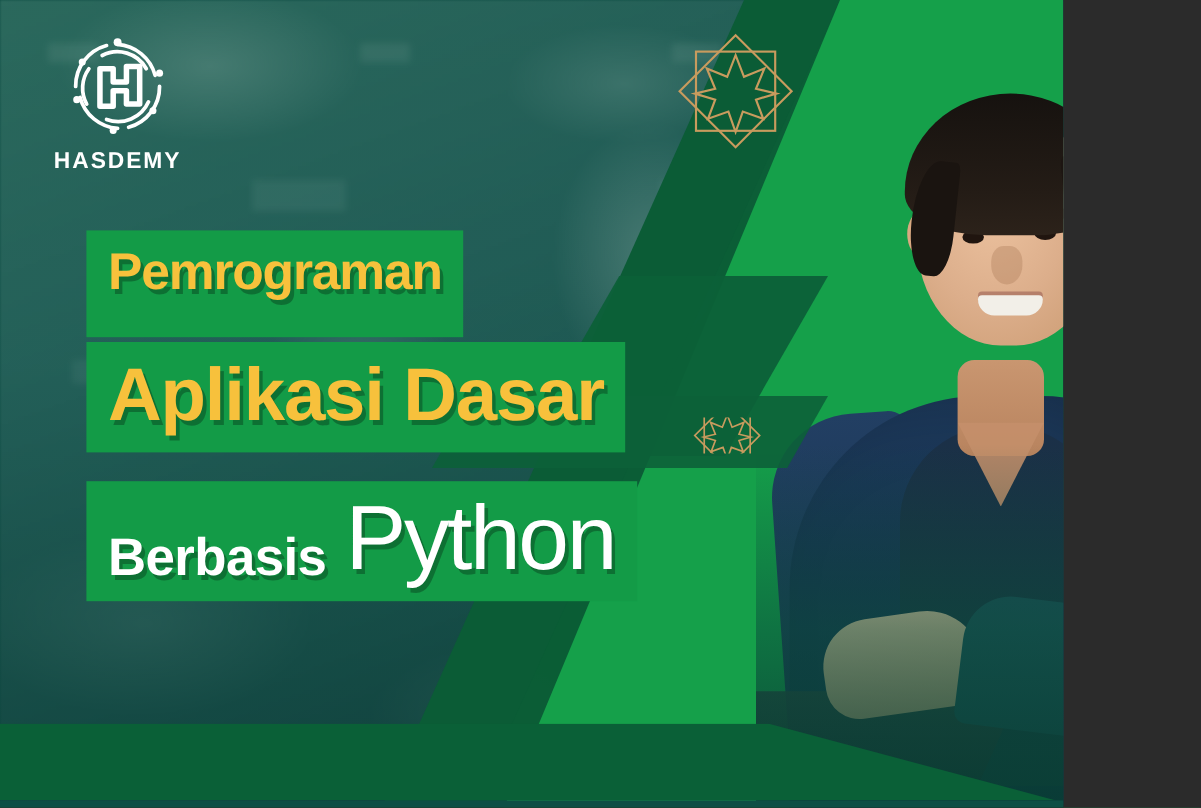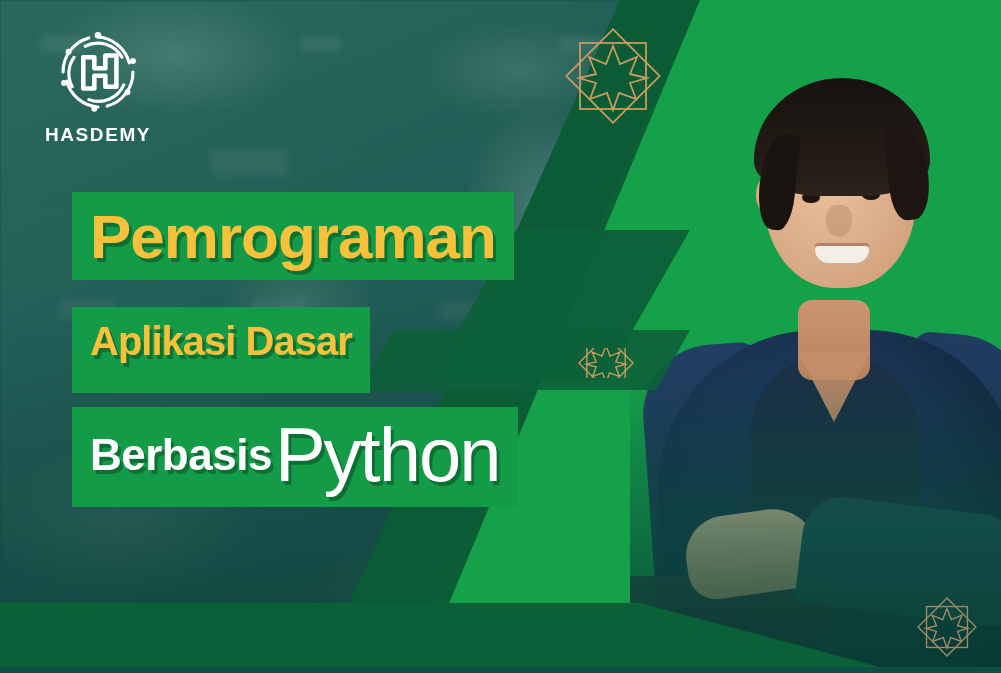--- a/index.html
+++ b/index.html
@@ -1,21 +1,21 @@
 <!DOCTYPE html>
 <html><head>
 <meta charset="utf-8">
 <title>Hasdemy Course Banner</title>
 <style>
   html,body{margin:0;padding:0;background:#2b2b2b;}
   *{box-sizing:border-box;}
 
   .banner{
     position:relative;
-    width:1001px;height:673px;
+    width:886px;height:673px;
     overflow:hidden;
     font-family:"Liberation Sans", sans-serif;
     background:#0d4f45;
   }
 
   
   .bg-photo{
     position:absolute;inset:0;
     background:
       radial-gradient(ellipse 180px 90px at 175px 55px, rgba(190,215,205,.22), transparent 70%),
@@ -201,23 +201,23 @@
     background:#139B47;
     color:#ffffff;
     font-weight:bold;
     line-height:1;
     white-space:nowrap;
     font-family:"Liberation Sans", sans-serif;
     letter-spacing:-1px;
     text-shadow:3px 4px 0 rgba(0,0,0,.28);
   }
   .band-1{padding:16px 18px 18px 18px;font-size:66px;}
-  .band-2{padding:14px 18px 12px 18px;font-size:62px;color:#F7C13C;margin-top:14px;}
-  .band-3{padding:14px 18px 32px 18px;font-size:40px;color:#F7C13C;margin-top:27px;}
-  .band-4{padding:10px 18px 14px 18px;margin-top:14px;display:inline-flex;align-items:center;gap:3px;}
+  .band-2{padding:14px 18px 32px 18px;font-size:43px;color:#F7C13C;margin-top:14px;}
+  .band-3{padding:14px 18px 16px 18px;font-size:62px;color:#F7C13C;margin-top:4px;}
+  .band-4{padding:10px 18px 14px 18px;margin-top:24px;display:inline-flex;align-items:flex-end;gap:16px;}
   .sub-small{font-size:44px;font-weight:bold;color:#ffffff;letter-spacing:-.5px;}
   .sub-big{font-size:76px;font-weight:normal;color:#ffffff;letter-spacing:-2px;}
 </style>
 </head>
 <body>
 
 <div class="banner">
 
   <div class="bg-photo"></div>
   <div class="bg-codelines"></div>

